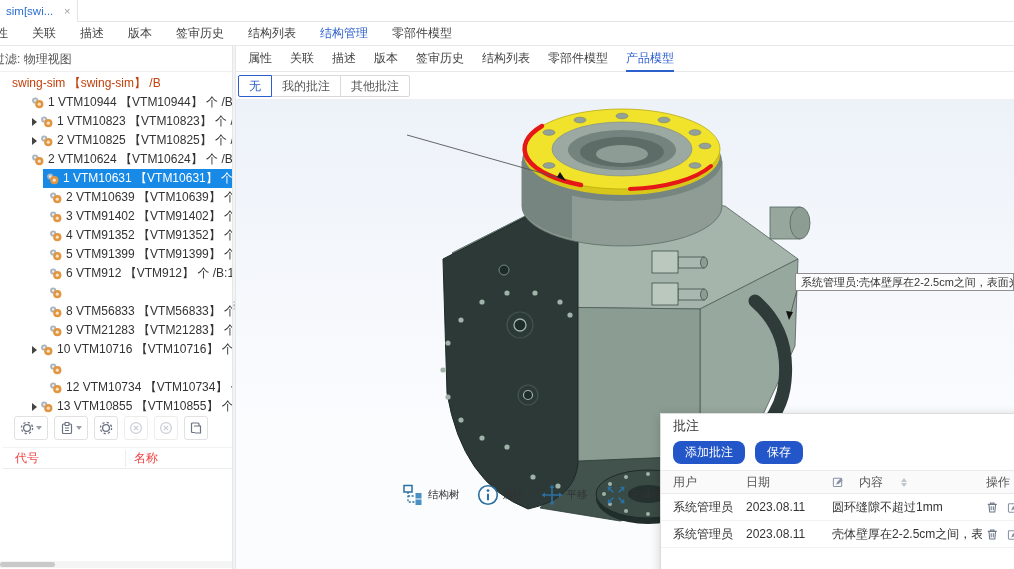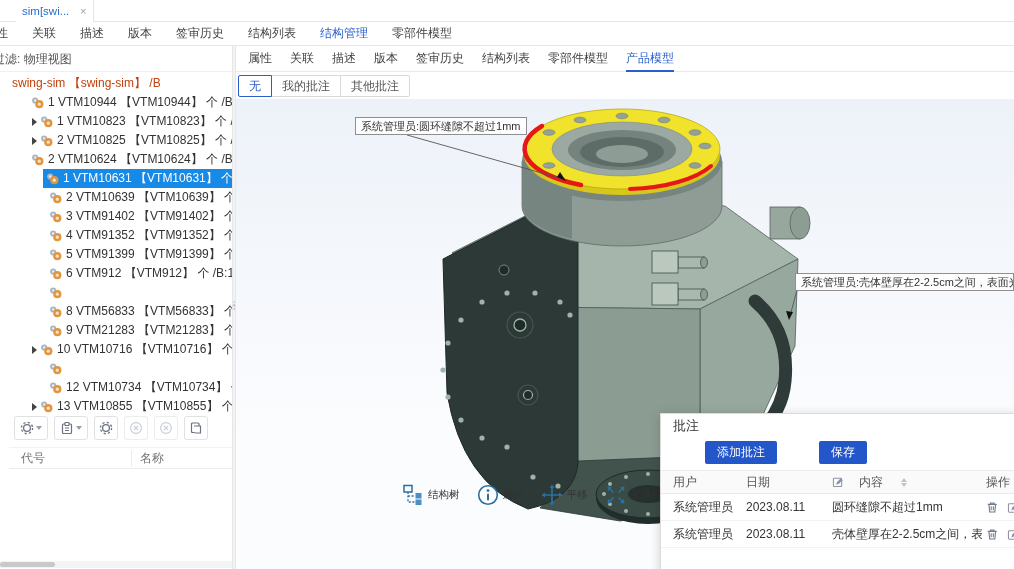--- a/index.html
+++ b/index.html
@@ -2,21 +2,21 @@
 <html><head>
 <meta charset="utf-8">
 <style>
   * { margin:0; padding:0; box-sizing:border-box; }
   html,body { width:1014px; height:569px; overflow:hidden; background:#fff;
     font-family:"Liberation Sans", sans-serif; color:#333; }
 
   
   .tabbar { position:absolute; left:0; top:0; width:1014px; height:22px; background:#fff;
     border-bottom:1px solid #e4e4e4; }
-  .doc-tab { position:absolute; left:16px; top:0; height:22px; width:78px; display:flex; align-items:center;
+  .doc-tab { position:absolute; left:0; top:0; height:22px; width:78px; display:flex; align-items:center;
     padding:0 6px; border-right:1px solid #e4e4e4; background:#fff; }
   .doc-tab .ttl { color:#2a6fd0; font-size:11.5px; white-space:nowrap; overflow:hidden; width:52px; }
   .doc-tab .cls { color:#9aa0a6; font-size:11px; margin-left:6px; cursor:pointer; }
 
   
   .menubar { position:absolute; left:0; top:22px; width:1014px; height:24px; background:#fff;
     border-bottom:1px solid #e8e8e8; display:flex; align-items:center; overflow:hidden; }
   .menubar .mi { font-size:12px; color:#444; margin-right:24px; white-space:nowrap; cursor:pointer; }
   .menubar .mi.first { margin-left:-16px; }
   .menubar .mi.active { color:#2b5fce; }
@@ -43,22 +43,22 @@
   .ltoolbar { position:absolute; left:0; top:363px; width:232px; height:38px; display:flex;
     align-items:center; padding-left:14px; gap:6px; }
   .lbtn { height:24px; min-width:24px; border:1px solid #e1e1e1; border-radius:3px; background:#fff;
     display:flex; align-items:center; justify-content:center; padding:0 4px; cursor:pointer; color:#6b7280; }
   .lbtn.split { min-width:34px; gap:2px; }
   .lbtn .caret { width:0; height:0; border-top:4px solid #9aa0a6; border-left:3.5px solid transparent;
     border-right:3.5px solid transparent; }
   .lbtn.disabled { color:#c9ced6; border-color:#ececec; cursor:default; }
   .dots-h { position:absolute; left:100px; top:355px; color:#b9bec6; font-size:9px; letter-spacing:2px; }
 
-  .lthead { position:absolute; left:9px; top:401px; width:232px; height:22px; border-top:1px solid #f2f2f2;
-    border-bottom:1px solid #ececec; display:flex; align-items:center; font-size:12px; color:#737373; }
+  .lthead { position:absolute; left:3px; top:401px; width:232px; height:22px; border-top:1px solid #f2f2f2;
+    border-bottom:1px solid #ececec; display:flex; align-items:center; font-size:12px; color:#ef4444; }
   .lthead .c1 { padding-left:12px; width:122px; }
   .lthead .c2 { border-left:1px solid #ececec; padding-left:8px; flex:1; }
   .hscroll { position:absolute; left:0; top:515px; width:232px; height:7px; background:#f4f4f4; }
   .hscroll .thumb { position:absolute; left:0; top:1px; width:55px; height:5px; background:#c9c9c9; border-radius:3px; }
 
   
   .vdivider { position:absolute; left:232px; top:46px; width:4px; height:523px; background:#f2f3f5;
     border-left:1px solid #e7e7e7; border-right:1px solid #e7e7e7; cursor:col-resize; }
   .vdivider .dots { position:absolute; left:0px; top:256px; color:#9aa0a6; font-size:8px; line-height:4px; }
 
@@ -90,21 +90,21 @@
   .vtool { display:flex; flex-direction:row; align-items:center; gap:3px; cursor:pointer; }
   .vtool svg { display:block; }
   .vtool .vlabel { font-size:10.5px; color:#333; white-space:nowrap; }
 
   
   .notes { position:absolute; left:424px; top:313px; width:360px; height:162px; background:#fff;
     border:1px solid #dcdcdc; box-shadow:0 2px 10px rgba(0,0,0,.18); }
   .np-title { height:24px; line-height:24px; padding-left:12px; font-size:13px; color:#333; }
   .np-btns { display:flex; gap:10px; padding:3px 12px 6px; }
   .npbtn { height:23px; padding:0 12px; background:#2356c8; color:#fff; font-size:12px; border:none;
-    border-radius:2px; cursor:pointer; line-height:23px;margin-left:32px; }
+    border-radius:8px; cursor:pointer; line-height:23px; }
   .np-table { width:100%; font-size:12px; }
   .np-hrow { height:24px; background:#fafafa; border-top:1px solid #ebebeb; border-bottom:1px solid #ebebeb;
     display:flex; align-items:center; color:#555; }
   .np-row { height:27px; display:flex; align-items:center; border-bottom:1px solid #f2f2f2; color:#333; }
   .npc1 { width:85px; padding-left:12px; flex:none; }
   .npc2 { width:86px; flex:none; }
   .npc3 { width:150px; flex:none; display:flex; align-items:center; gap:15px; overflow:hidden; white-space:nowrap; }
   .npc4 { flex:1; display:flex; align-items:center; gap:8px; padding-left:4px; overflow:hidden; }
   .sorter { display:inline-flex; flex-direction:column; gap:1px; margin-left:3px; }
   .sorter i { width:0; height:0; border-left:3.5px solid transparent; border-right:3.5px solid transparent; display:block; }
@@ -492,21 +492,20 @@
     <path d="M345,85 A98 40 0 0 1 306,26" fill="none" stroke="#e61717" stroke-width="4.5" stroke-linecap="round"></path>
 
     <g>
       <line x1="171" y1="35" x2="327" y2="79" stroke="#555" stroke-width="0.9"></line>
       <polygon points="330,81 321,77 324,72" fill="#111"></polygon>
       <line x1="561" y1="190" x2="554" y2="216" stroke="#555" stroke-width="0.9"></line>
       <polygon points="553,220 550,211 557,212" fill="#111"></polygon>
     </g>
   </svg>
 
-  <div class="callout c1">系统管理员:圆环缝隙不超过1mm</div>
   <div class="callout c2">系统管理员:壳体壁厚在2-2.5cm之间，表面光滑无磨痕</div>
 
   <div class="vtoolbar">
     <div class="vtool">
       <svg width="24" height="24" viewBox="0 0 24 24">
         <rect x="3" y="2.5" width="8" height="6.5" fill="none" stroke="#2b6f9e" stroke-width="1.5"></rect>
         <path d="M7 9v10h7 M7 13h7" fill="none" stroke="#2b6f9e" stroke-width="1.3" stroke-dasharray="2 1.6"></path>
         <rect x="14.5" y="10" width="6" height="5.5" fill="#4a90c4"></rect>
         <rect x="14.5" y="16.5" width="6" height="5.5" fill="#4a90c4"></rect>
       </svg>

